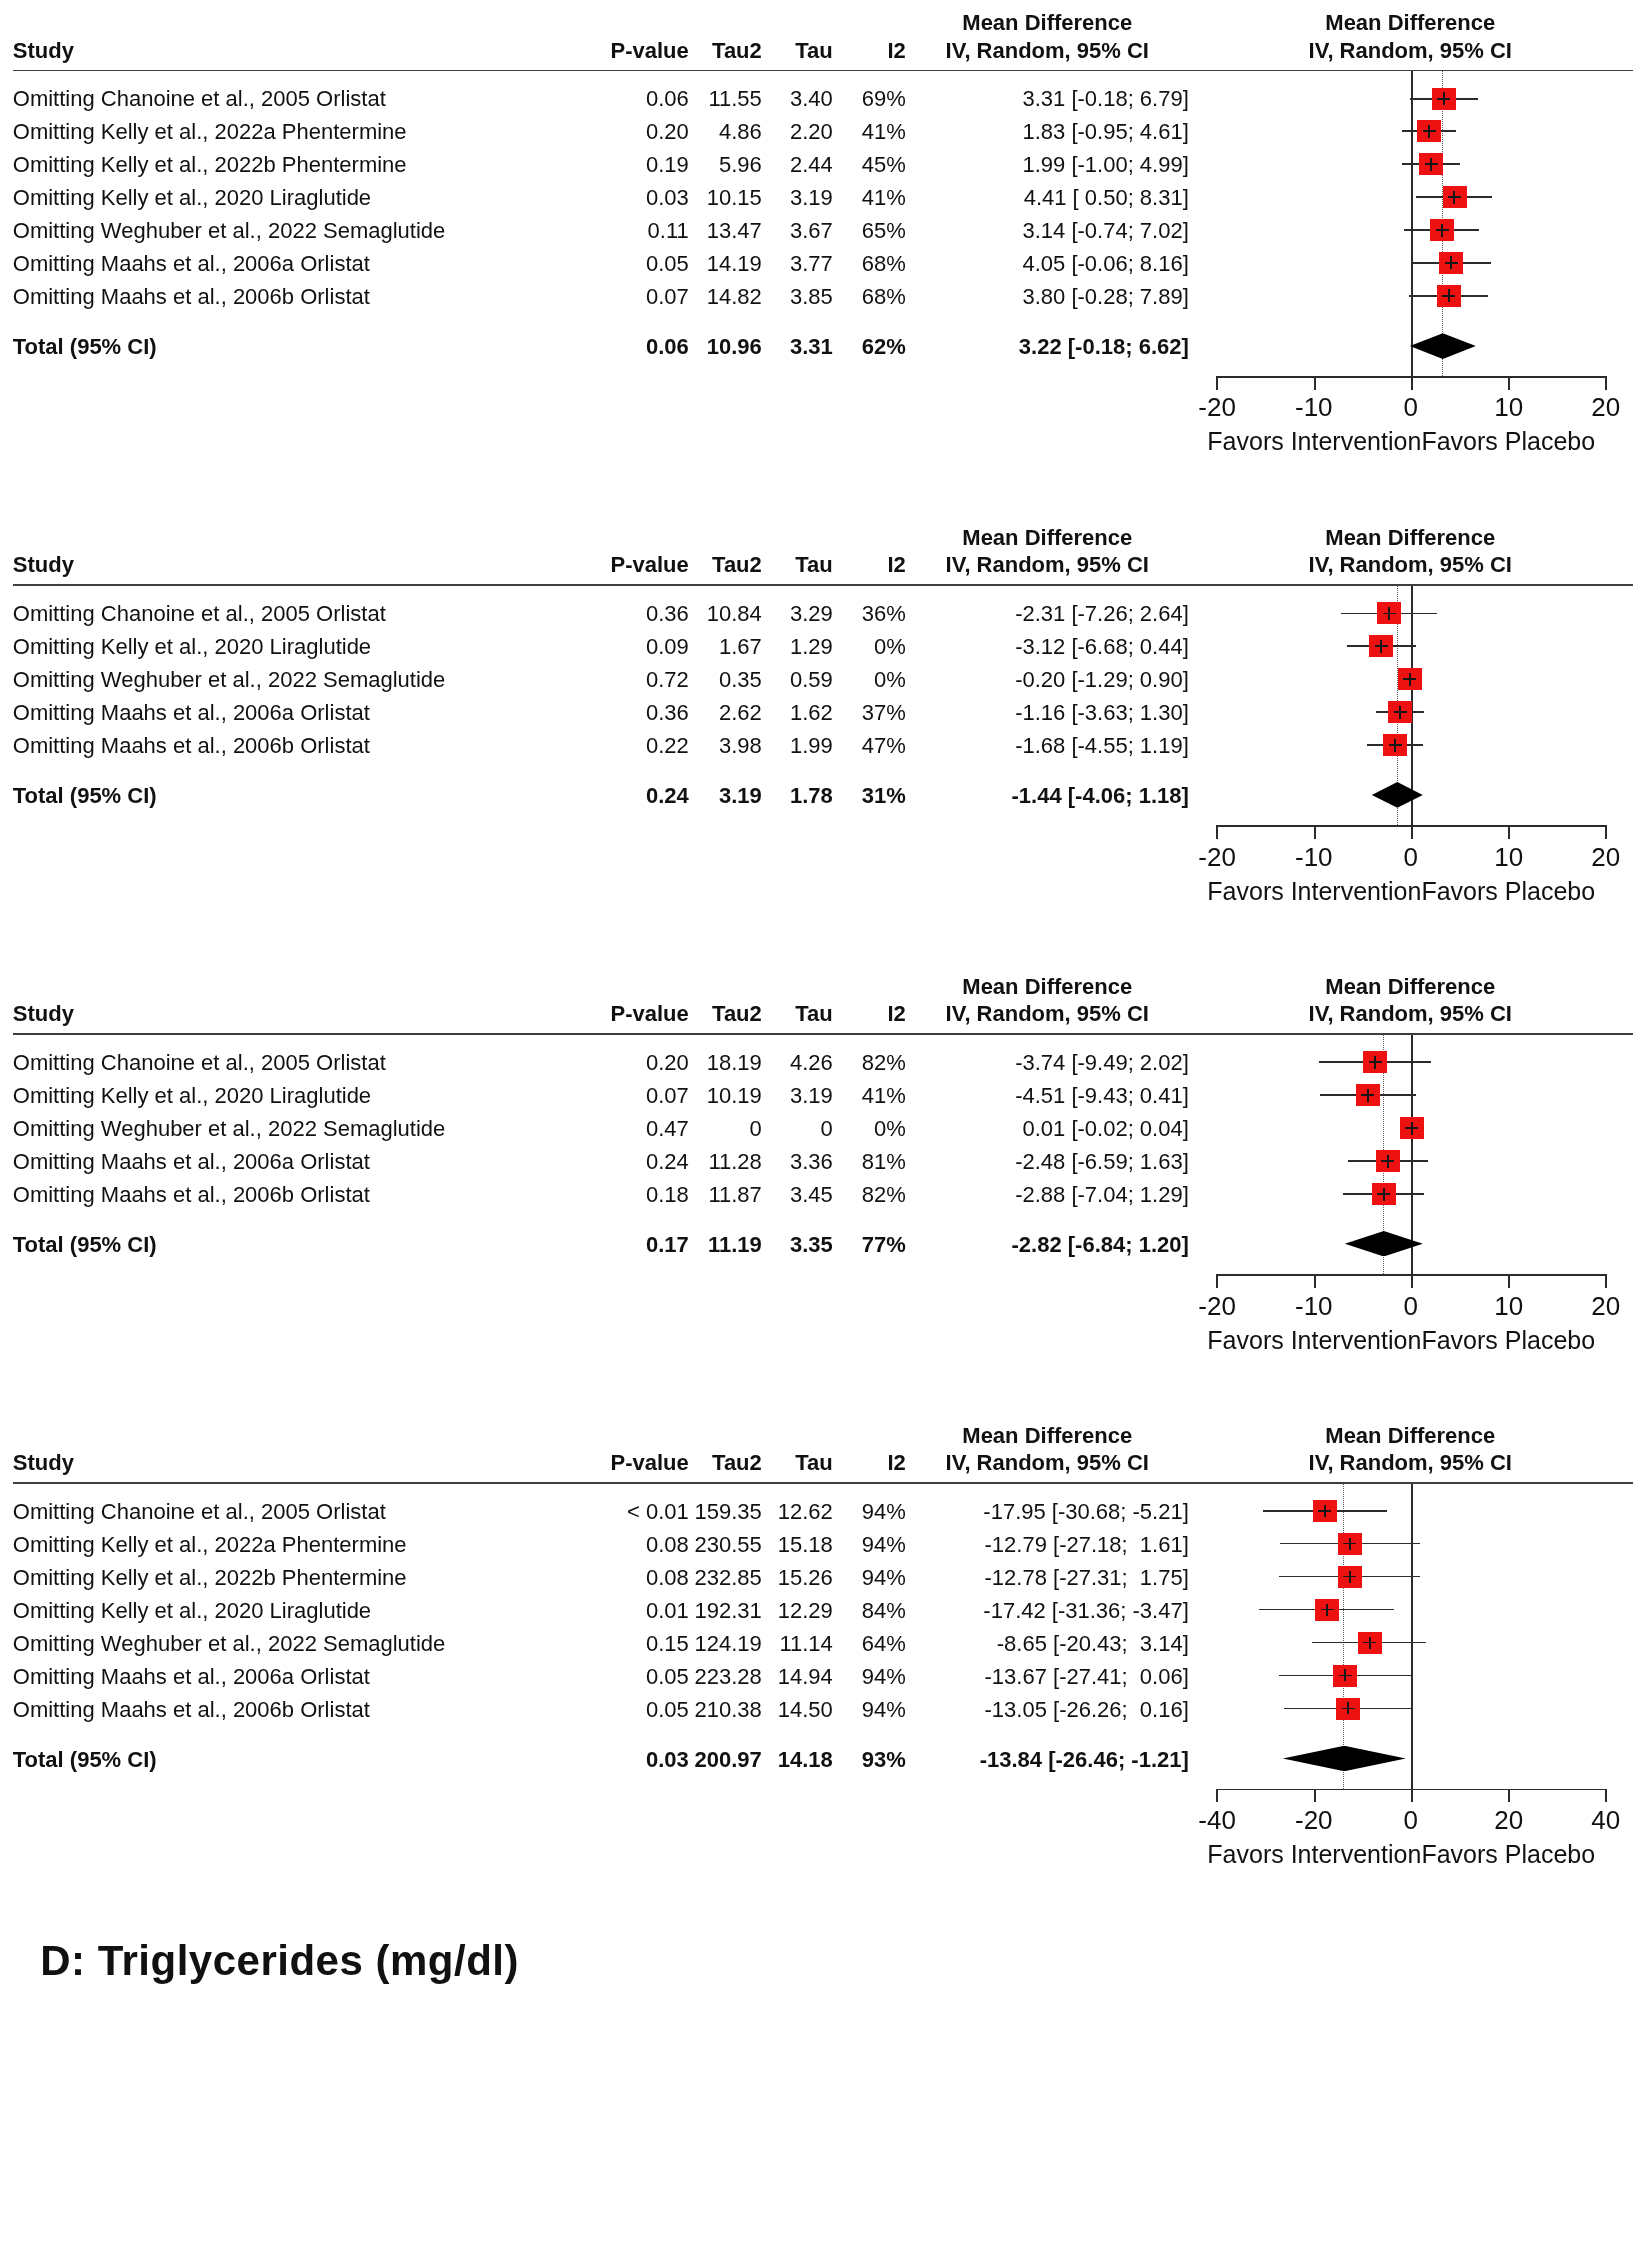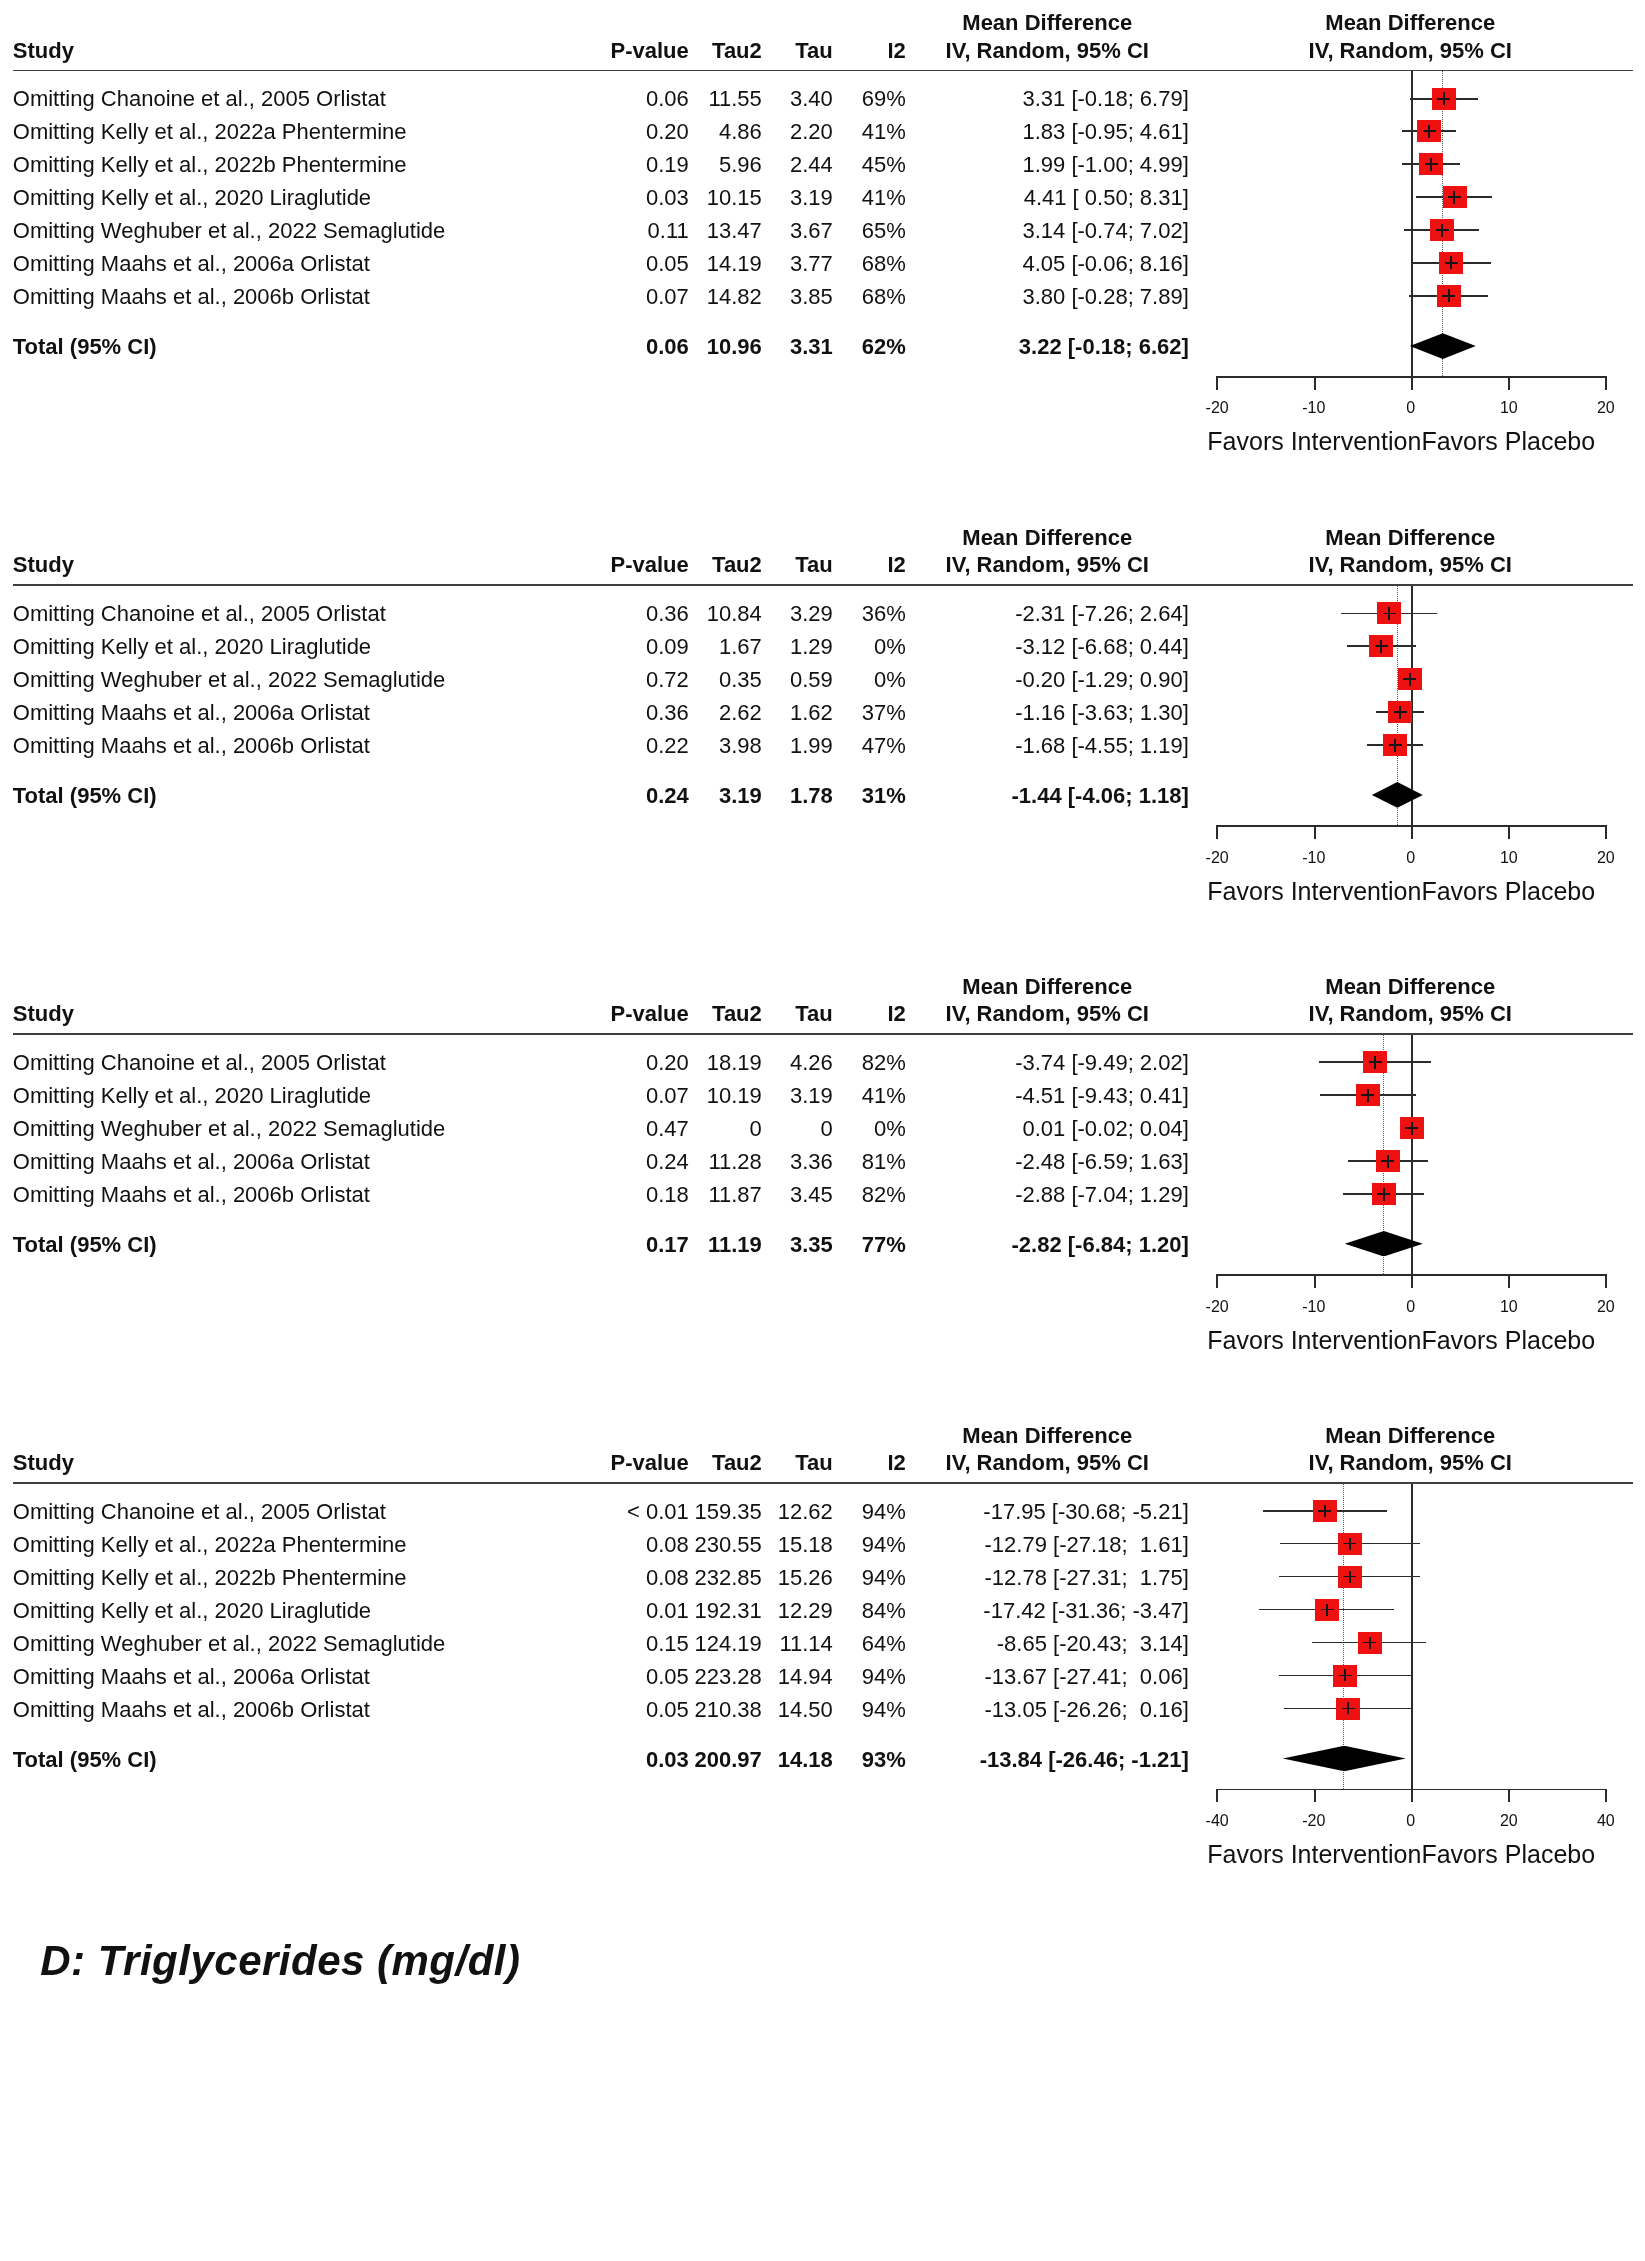--- a/index.html
+++ b/index.html
@@ -24,25 +24,25 @@
   .abs{position:absolute;}
   .vline{width:1.8px;background:#2b2b2b;}
   .dline{width:0;border-left:1.8px dotted #5a5a5a;}
   .cihline{height:1.8px;background:#2b2b2b;}
   .sq{background:#ee1111;}
   .plusv{width:1.8px;background:#161616;}
   .plush{height:1.8px;background:#161616;}
   .diamond{background:#000;clip-path:polygon(0 50%,50% 0,100% 50%,50% 100%);}
   .axline{height:1.8px;background:#2b2b2b;}
   .tick{width:1.8px;height:13.7px;background:#2b2b2b;}
-  .ticklab{width:82px;text-align:center;font-size:16px;line-height:27.4px;}
+  .ticklab{width:82px;text-align:center;font-size:26px;line-height:27.4px;}
   .favors{width:347px;text-align:center;font-size:25px;line-height:29px;white-space:nowrap;}
   .ptitle{font-size:42px;font-weight:bold;margin:42px 0 0 27.4px;letter-spacing:0.5px;}
   .panel:nth-child(3) .ptitle{margin-left:0px;}
-  .panel:nth-child(4) .ptitle{font-style:italic;}
+  .panel:nth-child(4) .ptitle{}
 </style>
 </head>
 <body>
 
 <main id="panels">
     <section class="panel">
       <div class="grid phead">
         <div class="hc">Study</div>
         <div class="hc hnum">P-value</div>
         <div class="hc hnum">Tau2</div>

